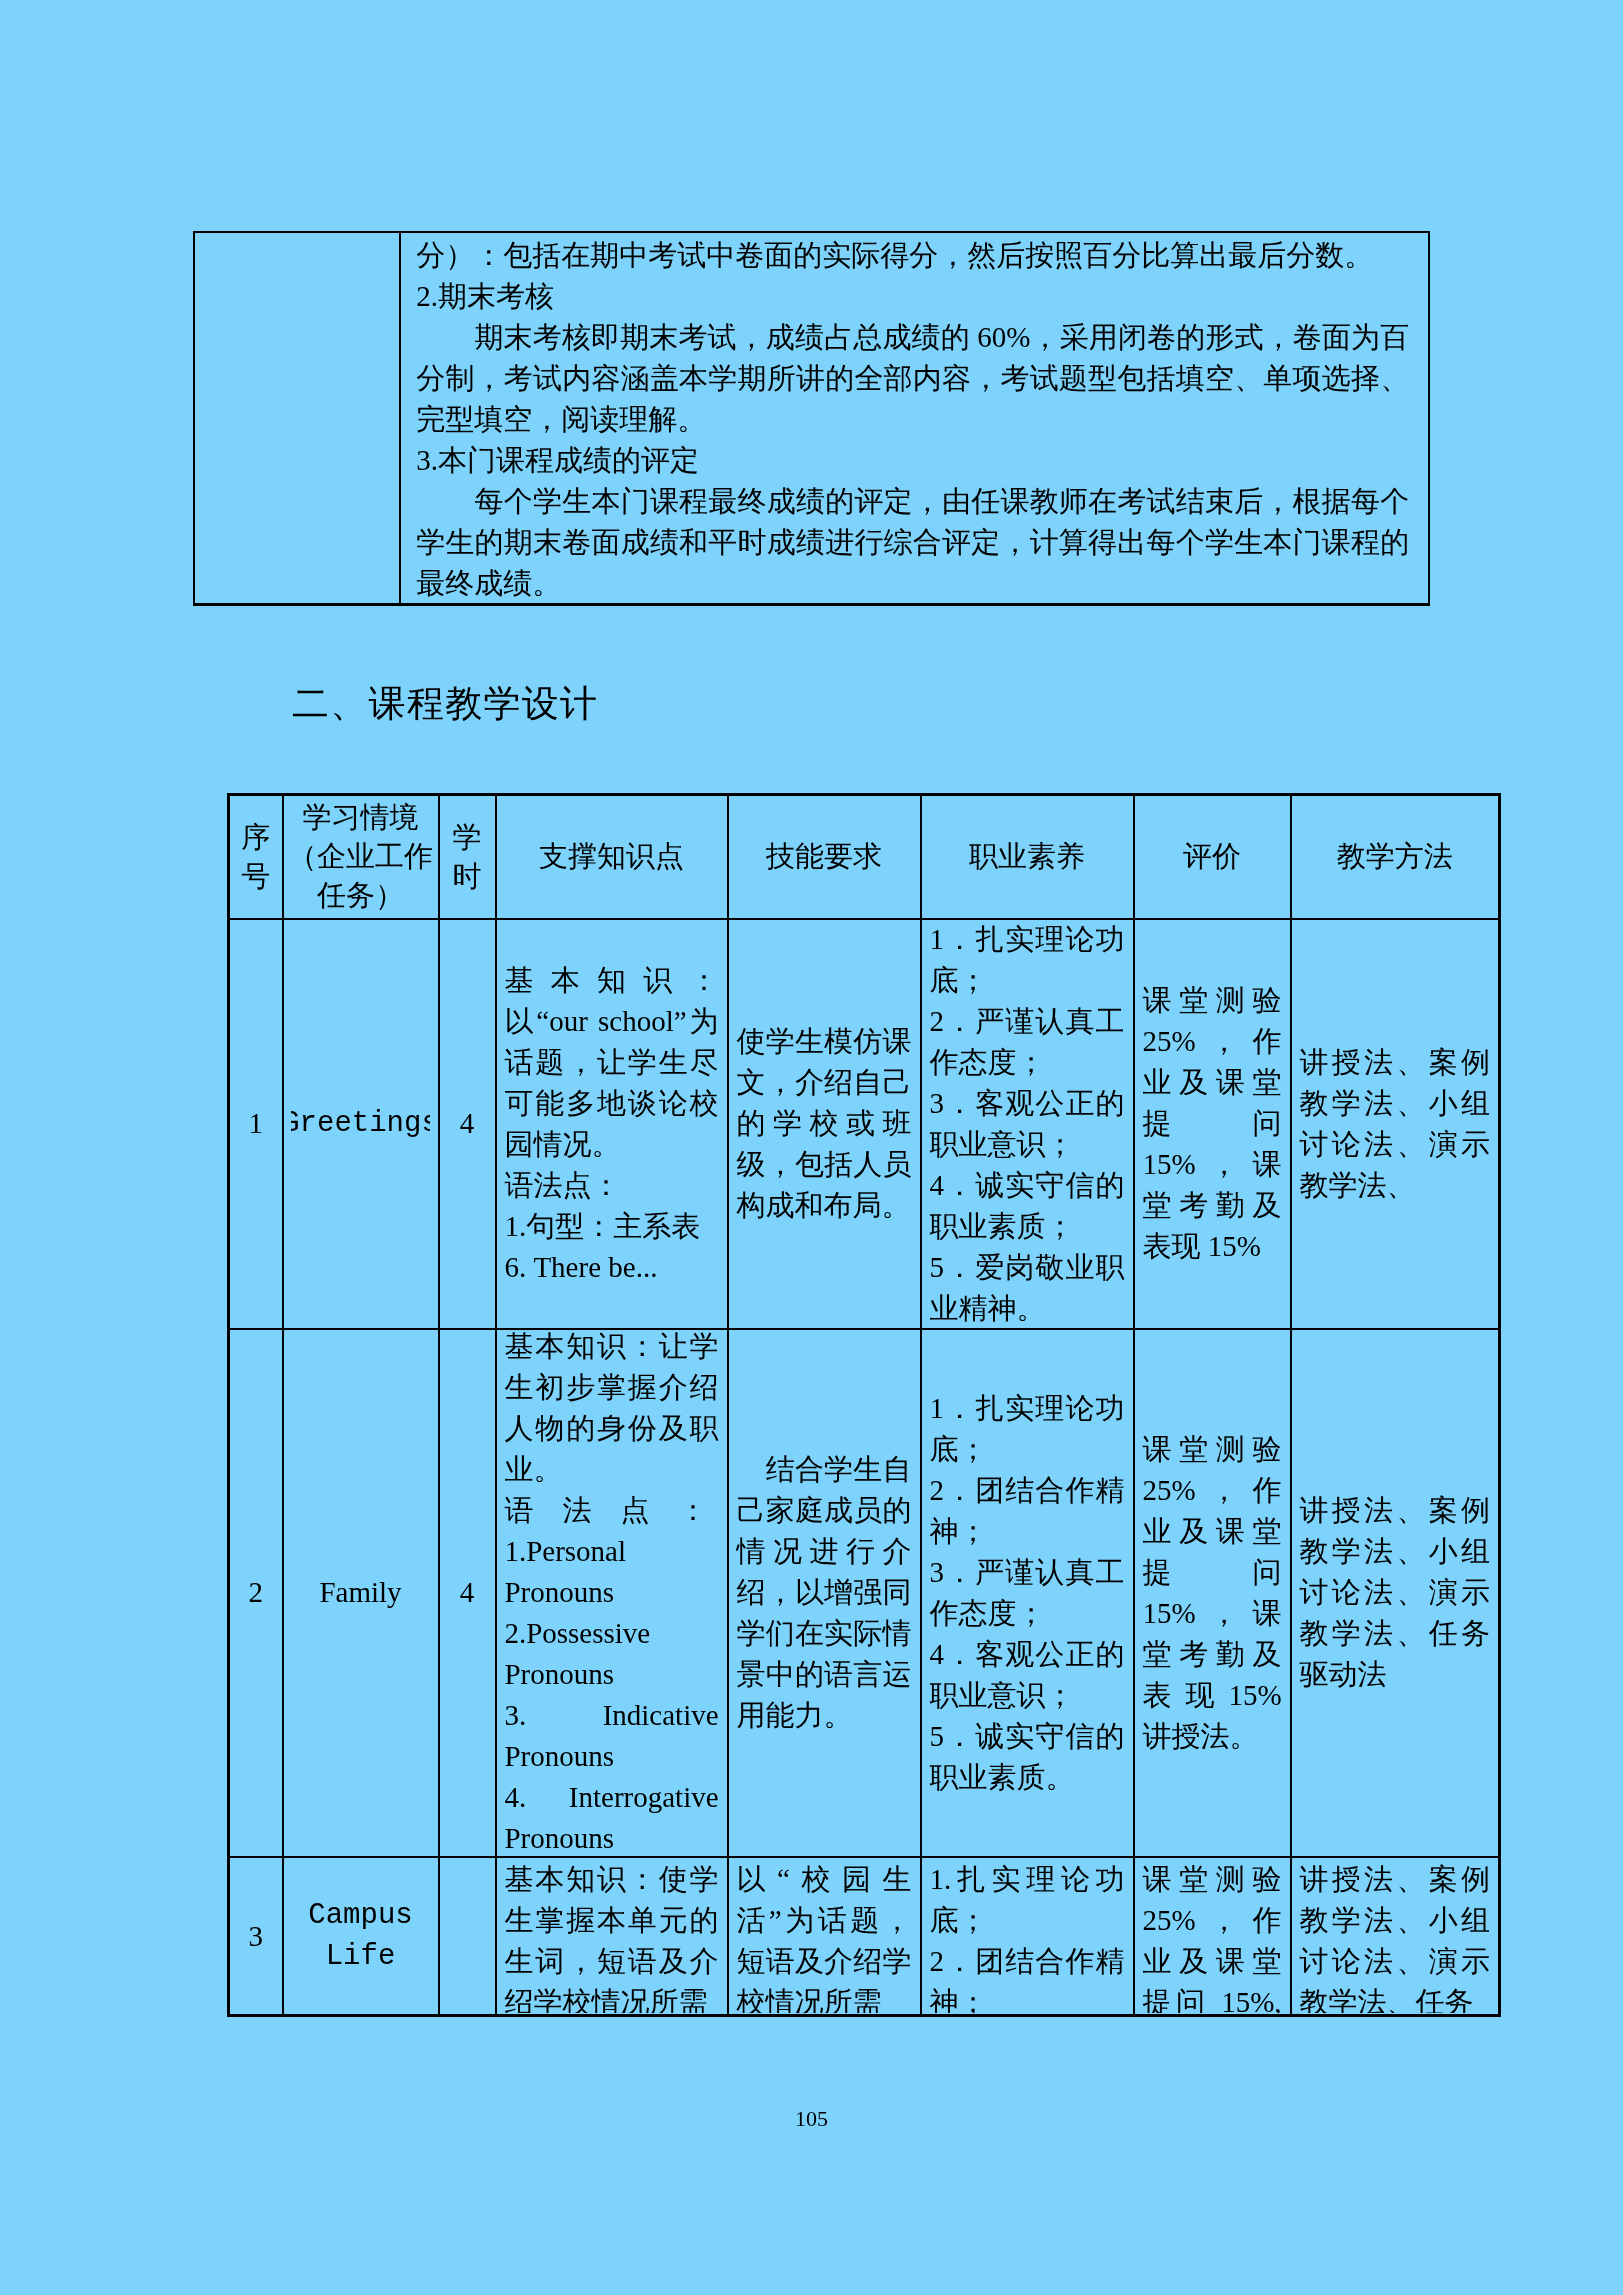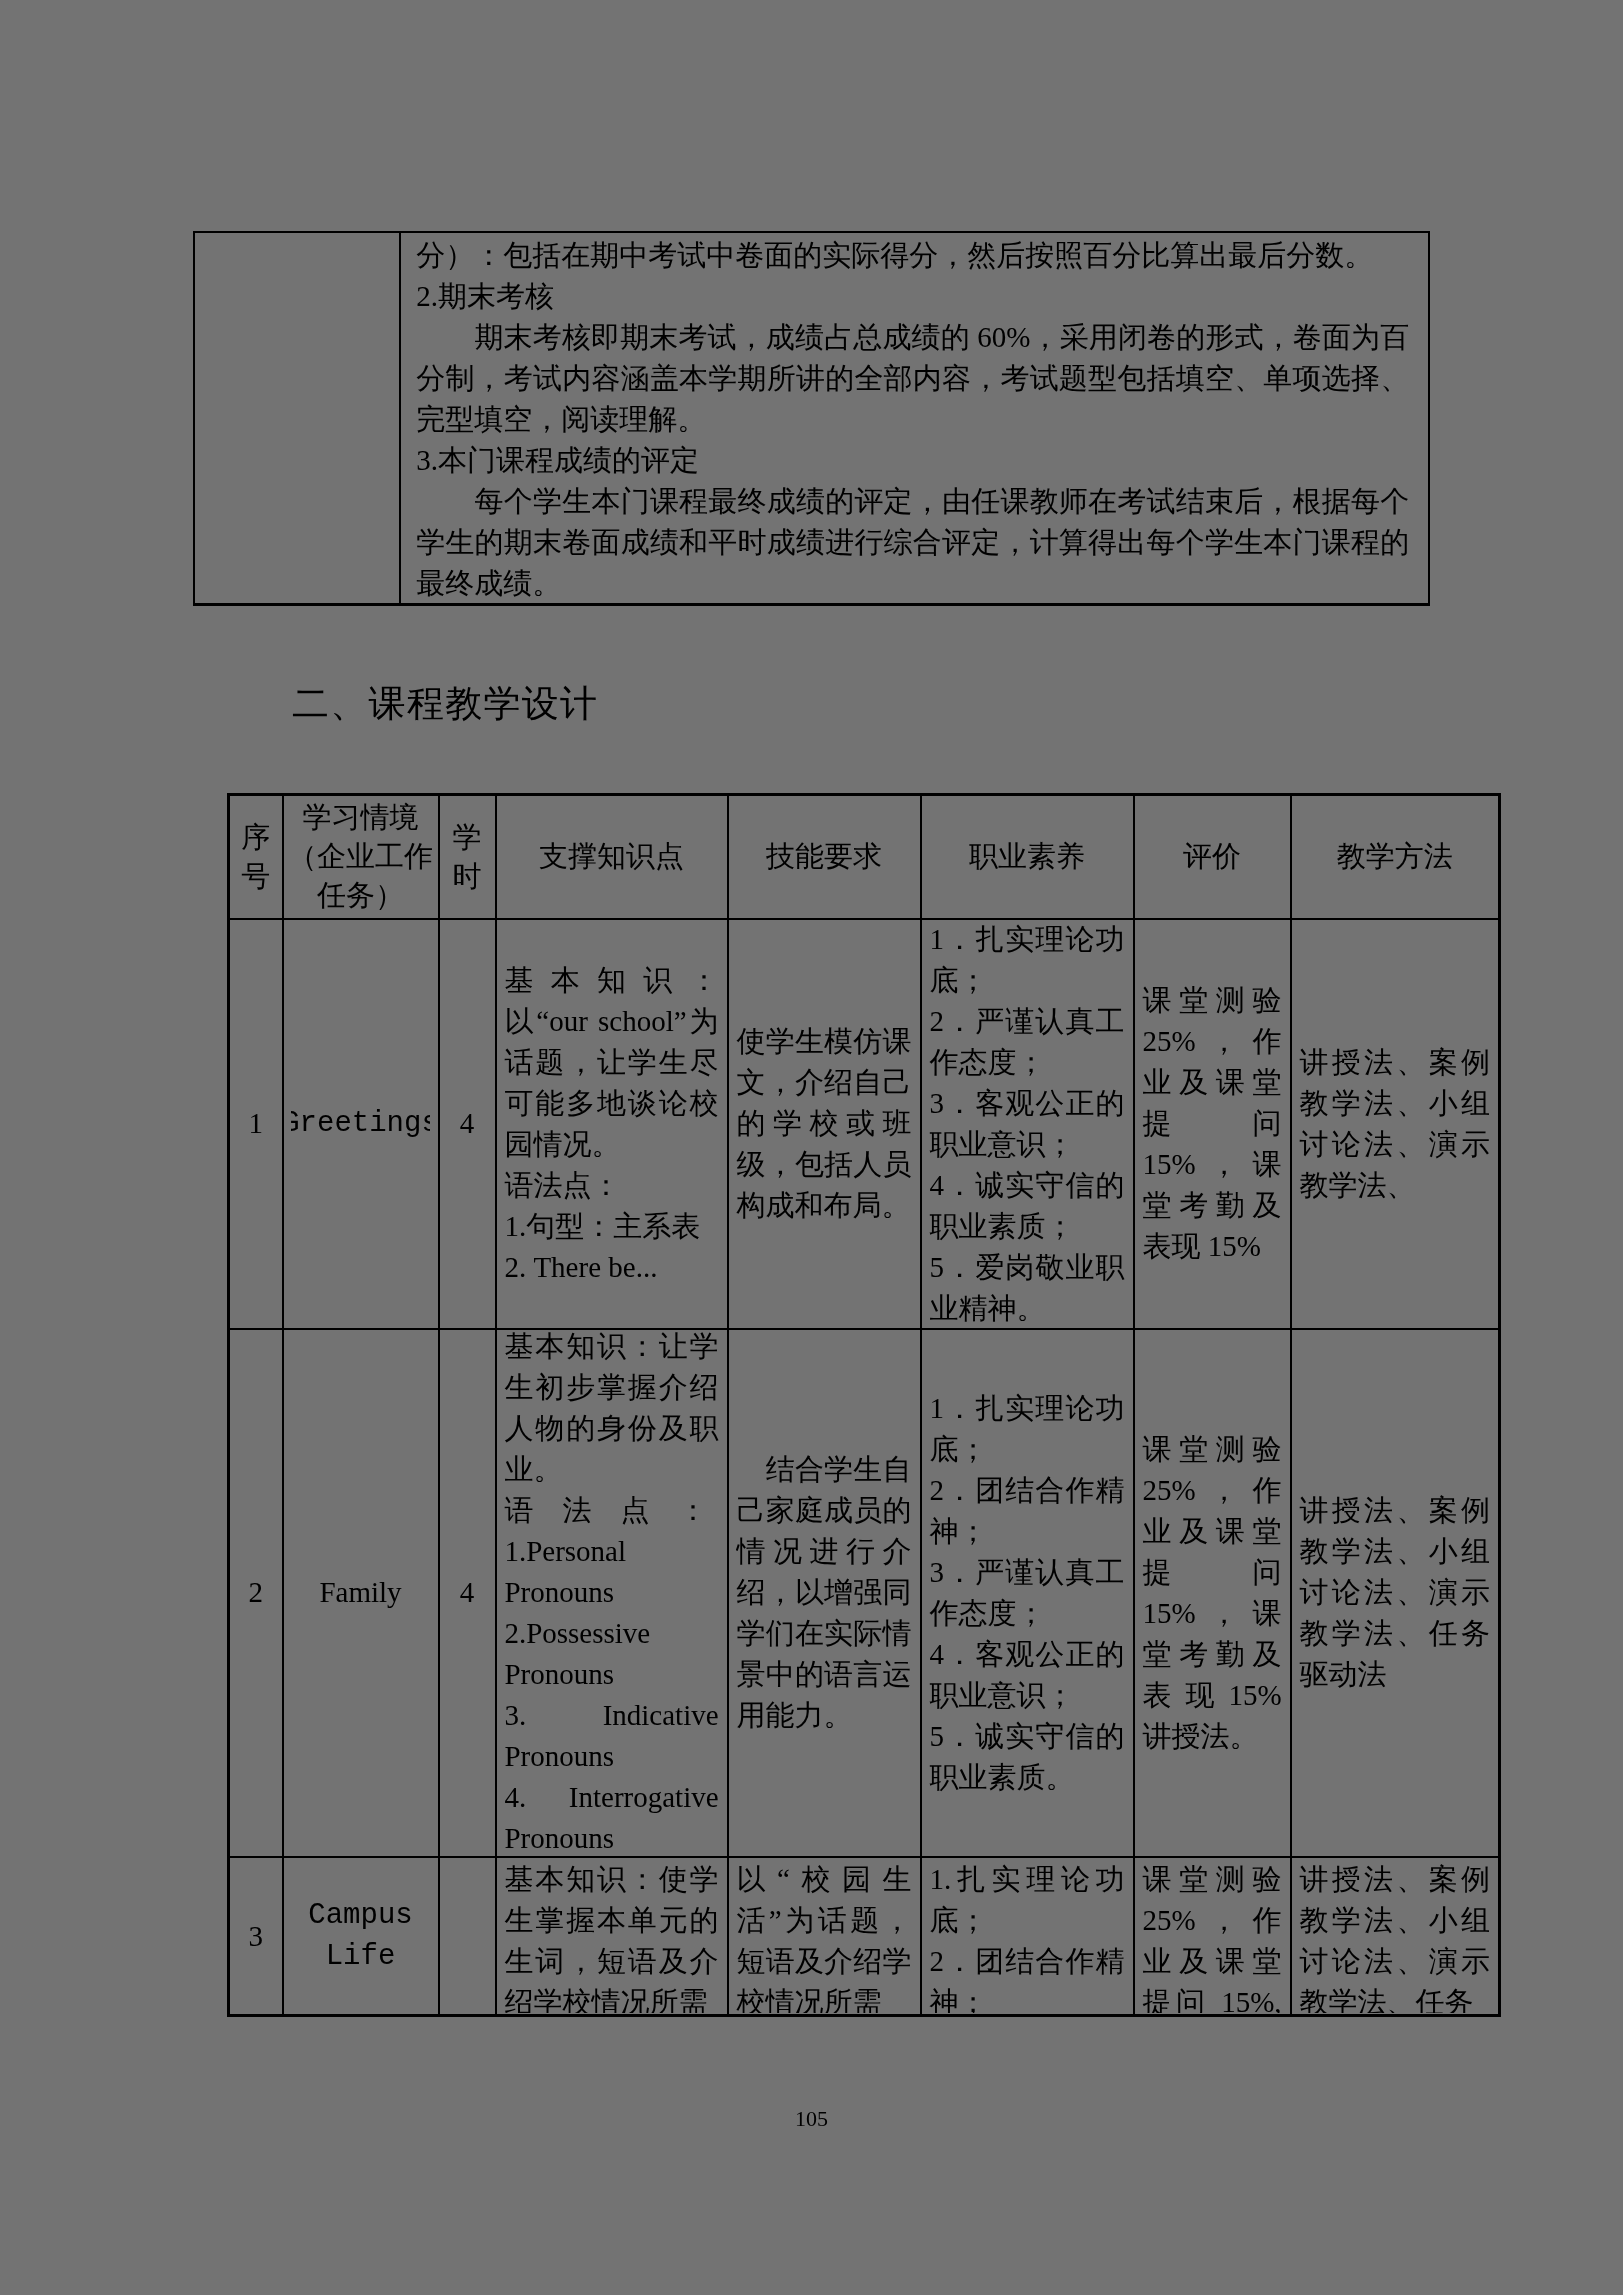--- a/index.html
+++ b/index.html
@@ -1,20 +1,20 @@
 <!DOCTYPE html>
 <html style="font-size:10.5px"><head>
 <meta charset="utf-8">
 <style>
   html, body { margin: 0; padding: 0; background: #ffffff; }
   .page {
     position: relative;
     width: 1623px;
     height: 2295px;
-    background: #737373;
+    background: #7dd3fc;
     color: #000000;
     font-family: "Liberation Serif", "DejaVu Serif", serif;
     box-sizing: border-box;
     padding: 231px 171px 0 182px;
     overflow: hidden;
   }
 
   
   table.toptable {
     border-collapse: collapse;
@@ -162,21 +162,21 @@
       <td class="c-center mono">
             <div class="cb">Greetings</div>
           </td>
       <td class="c-center">
             <div class="cb">4</div>
           </td>
       <td>
             <div class="cb">基本知识：以“our school”为话题，让学生尽可能多地谈论校园情况。
 语法点：
 1.句型：主系表
-2. There be...</div>
+6. There be...</div>
           </td>
       <td>
             <div class="cb">使学生模仿课文，介绍自己的学校或班级，包括人员构成和布局。</div>
           </td>
       <td>
             <div class="cb">1．扎实理论功底；
 2．严谨认真工作态度；
 3．客观公正的职业意识；
 4．诚实守信的职业素质；
 5．爱岗敬业职业精神。</div>

